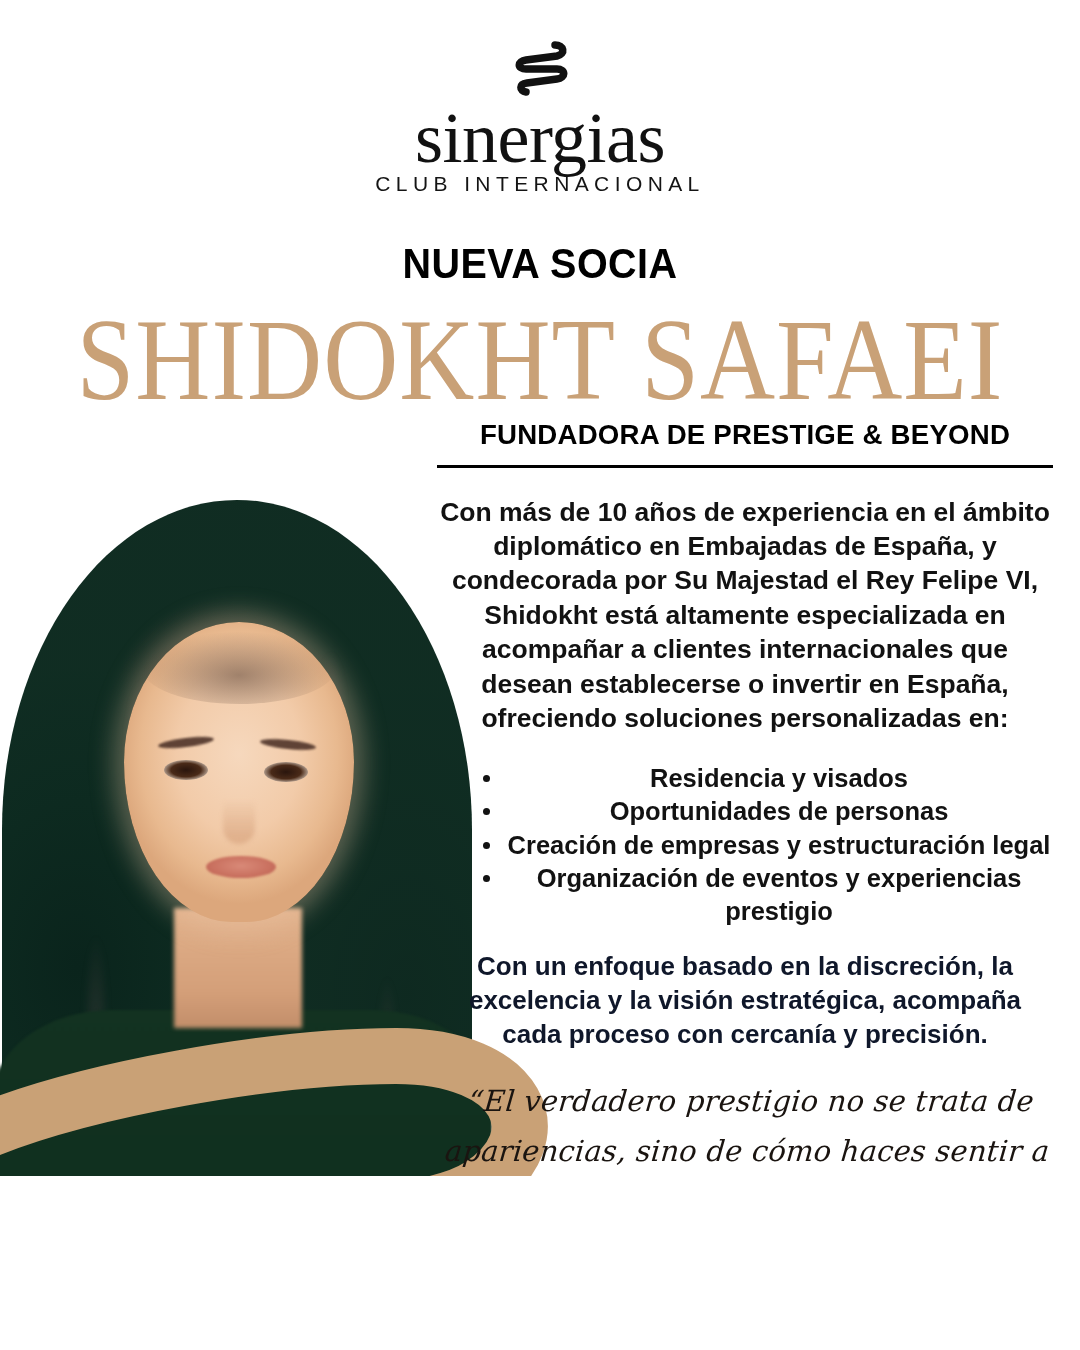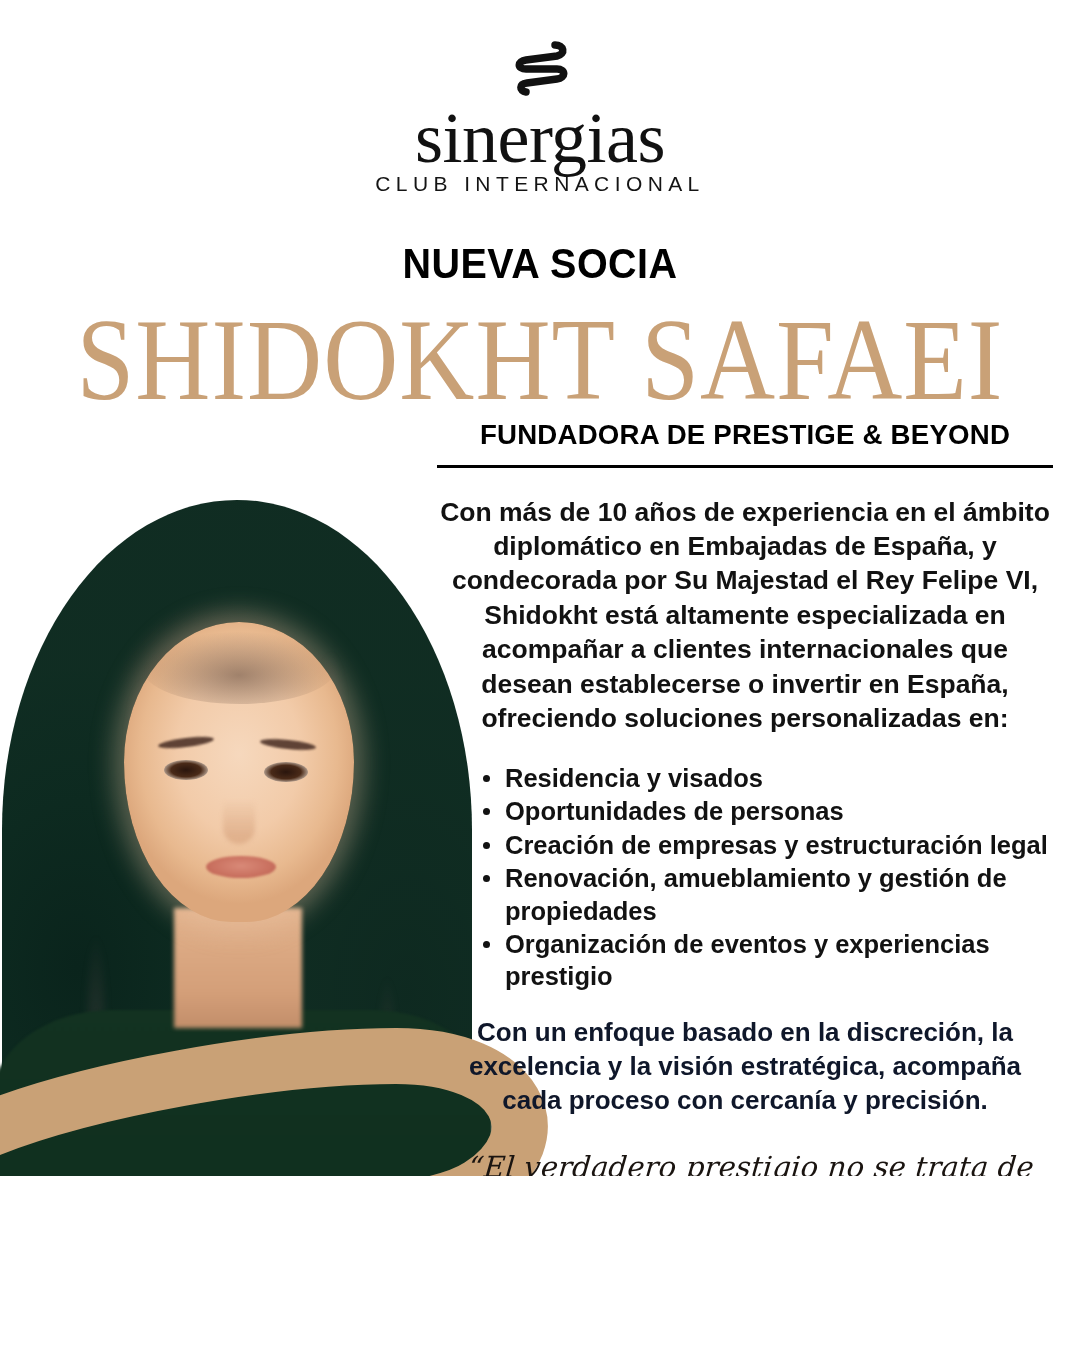--- a/index.html
+++ b/index.html
@@ -228,21 +228,21 @@
     font-weight: bold;
     font-size: 26.5px;
     line-height: 1.30;
     color: #121212;
     text-align: center;
   }
   .services {
     margin: 16px 0 0 0;
     padding: 0 0 0 46px;
     list-style: none;
-    text-align: left;
+    text-align: center;
   }
   .services li {
     position: relative;
     font-family: "Liberation Sans", sans-serif;
     font-weight: bold;
     font-size: 25.5px;
     line-height: 1.27;
     color: #121212;
     padding-left: 22px;
     margin-bottom: 1px;
@@ -318,21 +318,20 @@
     <div class="role">FUNDADORA DE PRESTIGE &amp; BEYOND</div>
 
     <div class="rule"></div>
 
     <p class="intro">Con más de 10 años de experiencia en el ámbito diplomático en Embajadas de España, y condecorada por Su Majestad el Rey Felipe VI, Shidokht está altamente especializada en acompañar a clientes internacionales que desean establecerse o invertir en España, ofreciendo soluciones personalizadas en:</p>
 
     <ul class="services">
       <li>Residencia y visados</li>
       <li>Oportunidades de personas</li>
       <li>Creación de empresas y estructuración legal</li>
-      <li>Renovación, amueblamiento y gestión de propiedades</li>
       <li>Organización de eventos y experiencias prestigio</li>
     </ul>
 
     <p class="closing">Con un enfoque basado en la discreción, la excelencia y la visión estratégica, acompaña cada proceso con cercanía y precisión.</p>
 
     <p class="quote">“El verdadero prestigio no se trata de apariencias, sino de cómo haces sentir a las personas: guiadas, seguras y en casa, estén donde estén.”</p>
 
   </div>
 
 </div>

